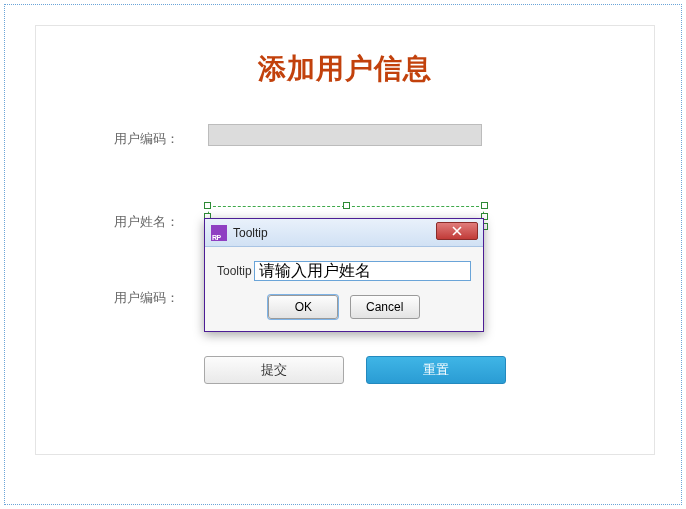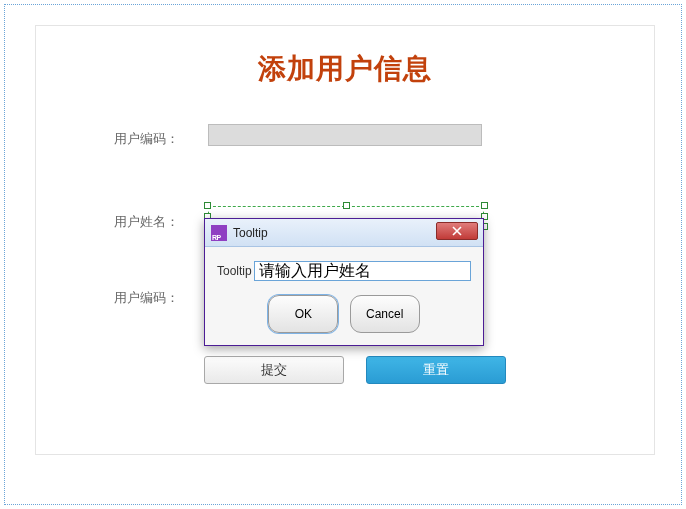--- a/index.html
+++ b/index.html
@@ -173,26 +173,26 @@
       font-family: inherit;
       outline: none;
       background: #fff;
     }
     .dlg-buttons {
       text-align: center;
     }
     .dlg-btn {
       display: inline-block;
       min-width: 70px;
-      height: 38px;
+      height: 24px;
       line-height: 20px;
       font-size: 12px;
       background: linear-gradient(#fdfdfd,#e3e3e3);
       border: 1px solid #9a9a9a;
-      border-radius: 11px;
+      border-radius: 3px;
       margin: 0 4px;
       cursor: default;
     }
     .dlg-btn-ok {
       box-shadow: 0 0 0 1px #7eb3e6;
     }
   </style>
 </head>
 <body>
 

